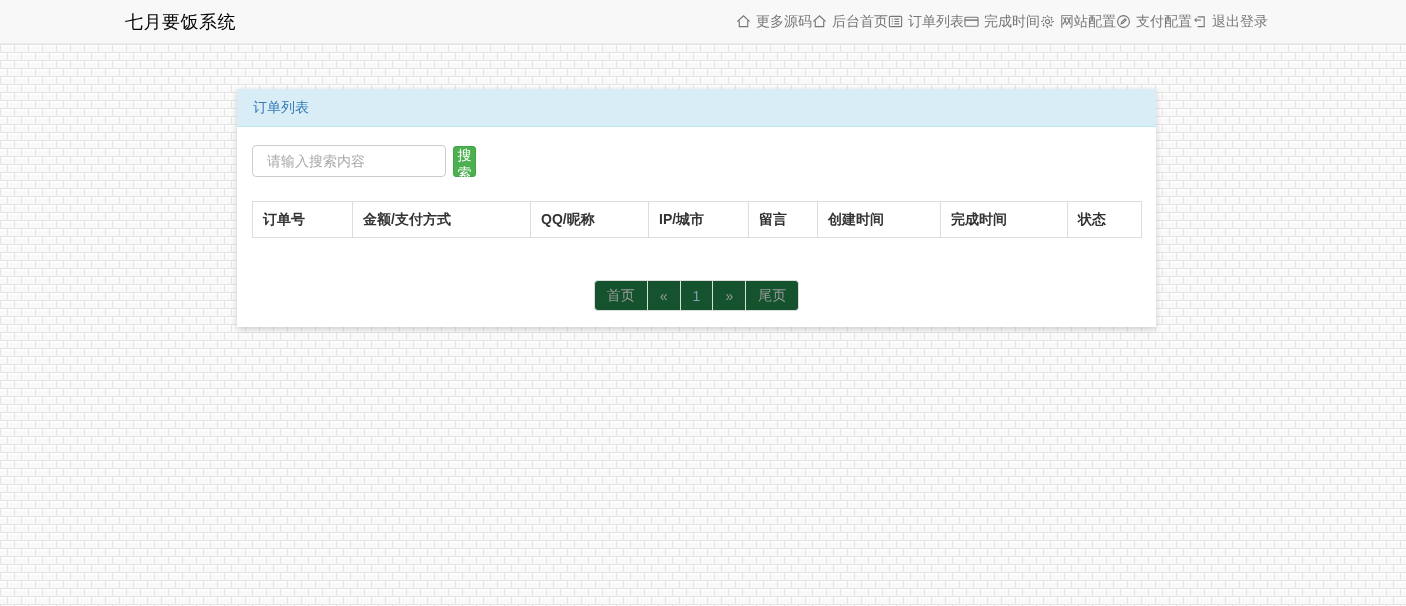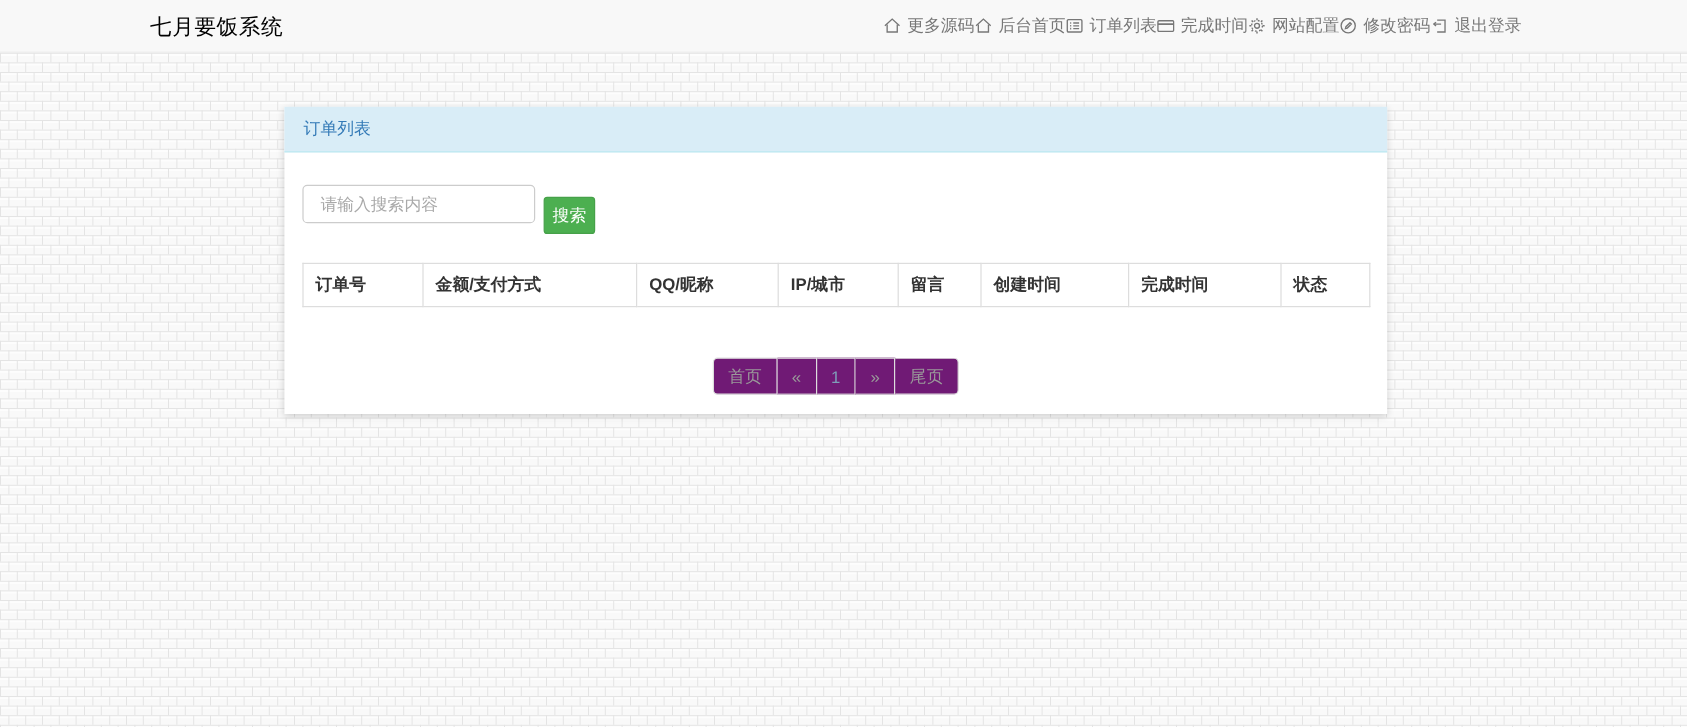--- a/index.html
+++ b/index.html
@@ -60,26 +60,25 @@
   .search-input {
     width: 194px; height: 32px;
     border: 1px solid #ccc; border-radius: 4px;
     padding: 0 14px; font-size: 14px; color: #555;
     outline: none;
     font-family: "Liberation Sans", "DejaVu Sans", sans-serif;
   }
   .search-input::placeholder { color: #a9a9a9; opacity: 1; }
   .search-btn {
     margin-left: 7px;
-    width: 43px; height: 31px;
+    width: 23px; height: 31px;
     background: #4caf50; color: #fff;
     border: 1px solid #46a149; border-radius: 3px;
     font-size: 14px; cursor: pointer;
     font-family: "Liberation Sans", "DejaVu Sans", sans-serif;
-    margin-top: 19px;
   }
 
   
   .order-table {
     width: 889px; border-collapse: collapse; table-layout: fixed;
   }
   .order-table th {
     border: 1px solid #ddd;
     text-align: left;
     font-weight: bold; font-size: 14px; color: #333;
@@ -96,21 +95,21 @@
   .order-table th:nth-child(7) { width: 127px; }
   .order-table th:nth-child(8) { width: 74px;  }
 
   
   .pagination-wrap { text-align: center; margin: 42px 0 1px 0; }
   .pagination {
     display: inline-flex; list-style: none;
   }
   .page-item {
     min-width: 30px; height: 31px;
-    background: #701a75;
+    background: #14532d;
     border: 1px solid #ddd;
     border-left-width: 0;
     display: flex; align-items: center; justify-content: center;
     padding: 3px 12px;
     color: #9a9a9a; font-size: 14px; cursor: pointer;
   }
   .page-item:first-child { border-left-width: 1px; border-radius: 4px 0 0 4px; }
   .page-item:last-child  { border-radius: 0 4px 4px 0; }
   .page-item.current { color: #7f9db9; }
 </style>
@@ -173,21 +172,21 @@
       <span>网站配置</span>
     </li>
 
     <li class="nav-item">
       <span>
         <svg width="15" height="15" viewBox="0 0 16 16" fill="none" stroke="#777" stroke-width="1.2">
           <circle cx="8" cy="8" r="6.3"></circle>
           <path d="M5.5 10.5 L6 8.8 L9.6 5.2 L10.8 6.4 L7.2 10 Z"></path>
         </svg>
       </span>
-      <span>修改密码</span>
+      <span>支付配置</span>
     </li>
 
     <li class="nav-item">
       <span>
         <svg width="15" height="15" viewBox="0 0 16 16" fill="none" stroke="#777" stroke-width="1.2">
           <path d="M6 3 H13 V13.5 H6"></path>
           <path d="M9.5 6.5 H3.2"></path>
           <path d="M5 4.8 L3 6.5 L5 8.2"></path>
         </svg>
       </span>

